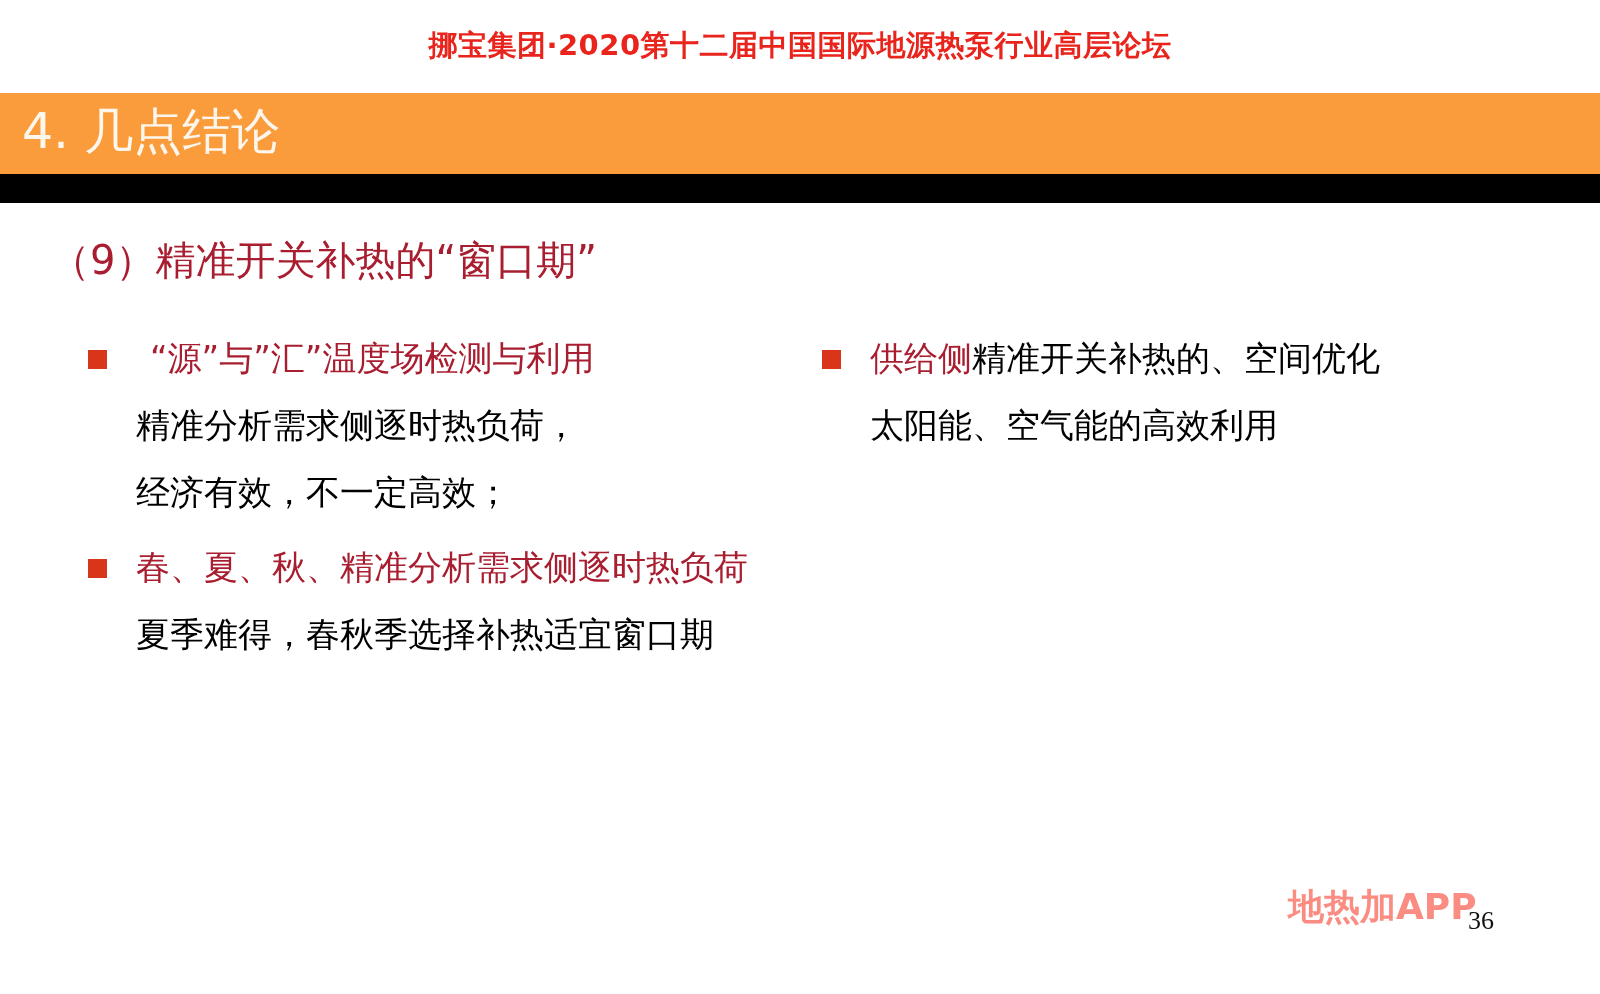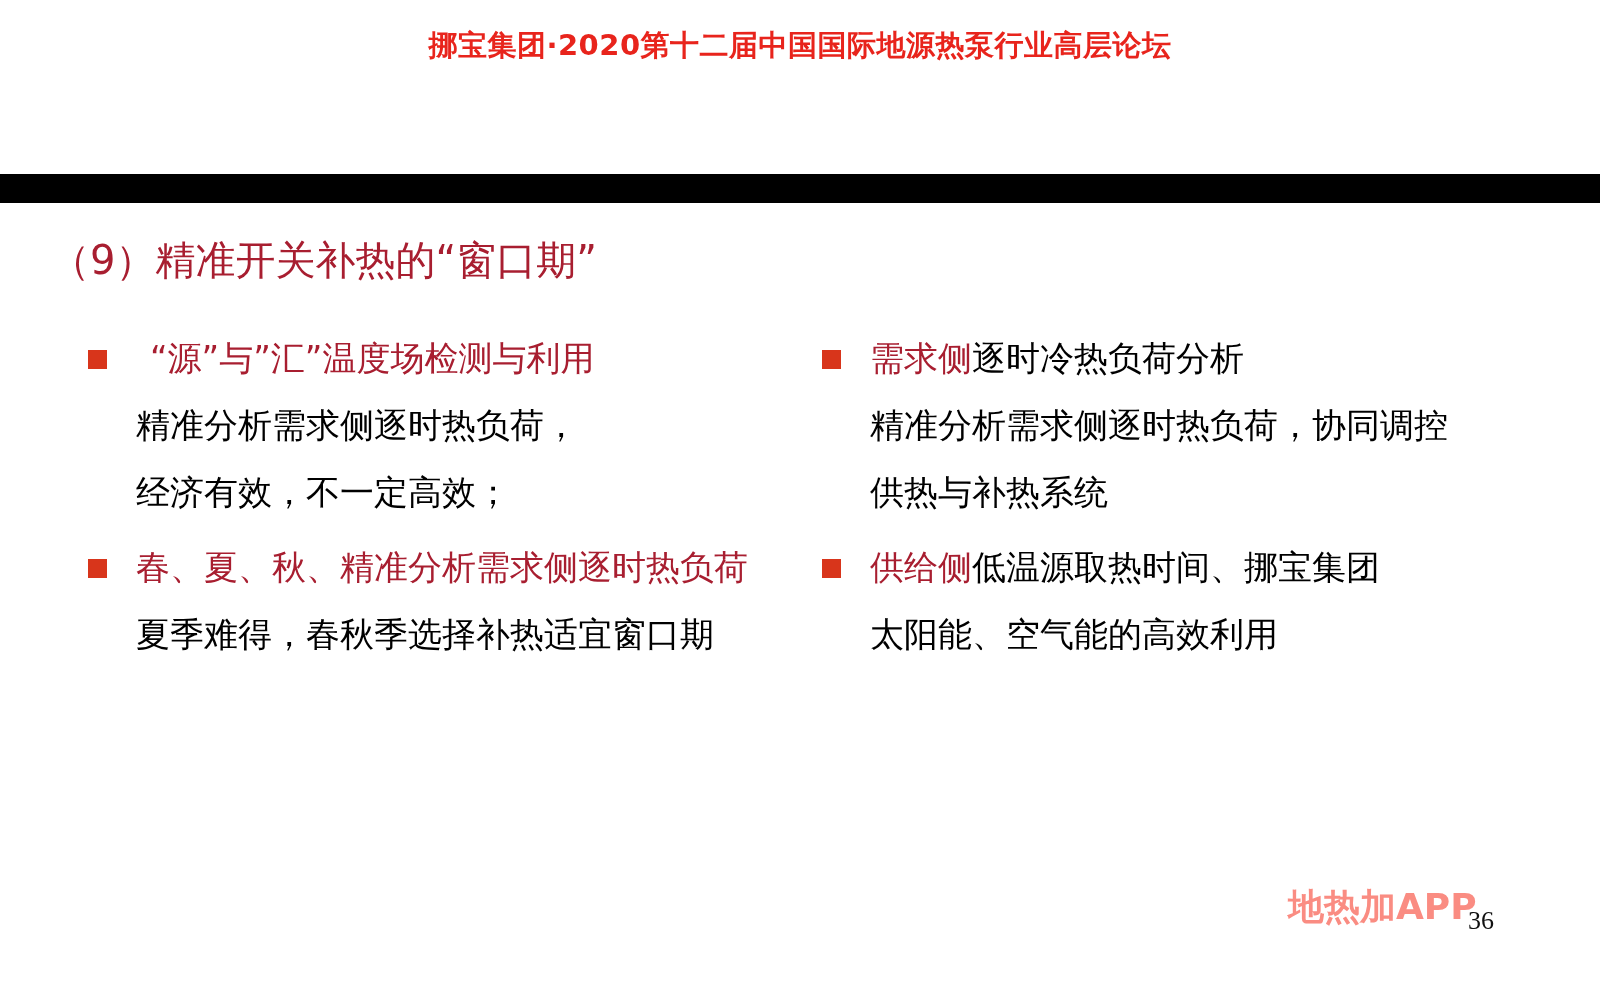--- a/index.html
+++ b/index.html
@@ -131,20 +131,23 @@
     color: #111111;
   }
 </style>
 </head>
 <body>
 
 <div id="slide">
 
   <div class="header-title">挪宝集团·2020第十二届中国国际地源热泵行业高层论坛</div>
 
+  <div class="section-banner">
+    <div class="section-banner-label">4. 几点结论</div>
+  </div>
   <div class="black-bar"></div>
 
   <div class="subtitle">（9）精准开关补热的“窗口期”</div>
 
   <div class="col col-left">
 
     <div class="bullet-group">
       <div class="bullet-head indent-wide">
         <span class="marker"></span>
         <span class="em-red">“源”与”汇”温度场检测与利用</span>
@@ -158,33 +161,25 @@
         <span class="marker"></span>
         <span class="em-red">春、夏、秋、精准分析需求侧逐时热负荷</span>
       </div>
       <div class="bullet-sub">夏季难得，春秋季选择补热适宜窗口期</div>
     </div>
 
   </div>
 
   <div class="col col-right">
 
-    <div class="bullet-group">
-      <div class="bullet-head">
-        <span class="marker"></span>
-        <span class="em-red">需求侧</span><span>逐时冷热负荷分析</span>
-      </div>
-      <div class="bullet-sub">精准分析需求侧逐时热负荷，协同调控</div>
-      <div class="bullet-sub">供热与补热系统</div>
-    </div>
 
     <div class="bullet-group">
       <div class="bullet-head">
         <span class="marker"></span>
-        <span class="em-red">供给侧</span><span>低温源取热时间、挪宝集团</span>
+        <span class="em-red">供给侧</span><span>精准开关补热的、空间优化</span>
       </div>
       <div class="bullet-sub">太阳能、空气能的高效利用</div>
     </div>
 
   </div>
 
   <div class="watermark">地热加APP</div>
   <div class="page-number">36</div>
 
 </div>

